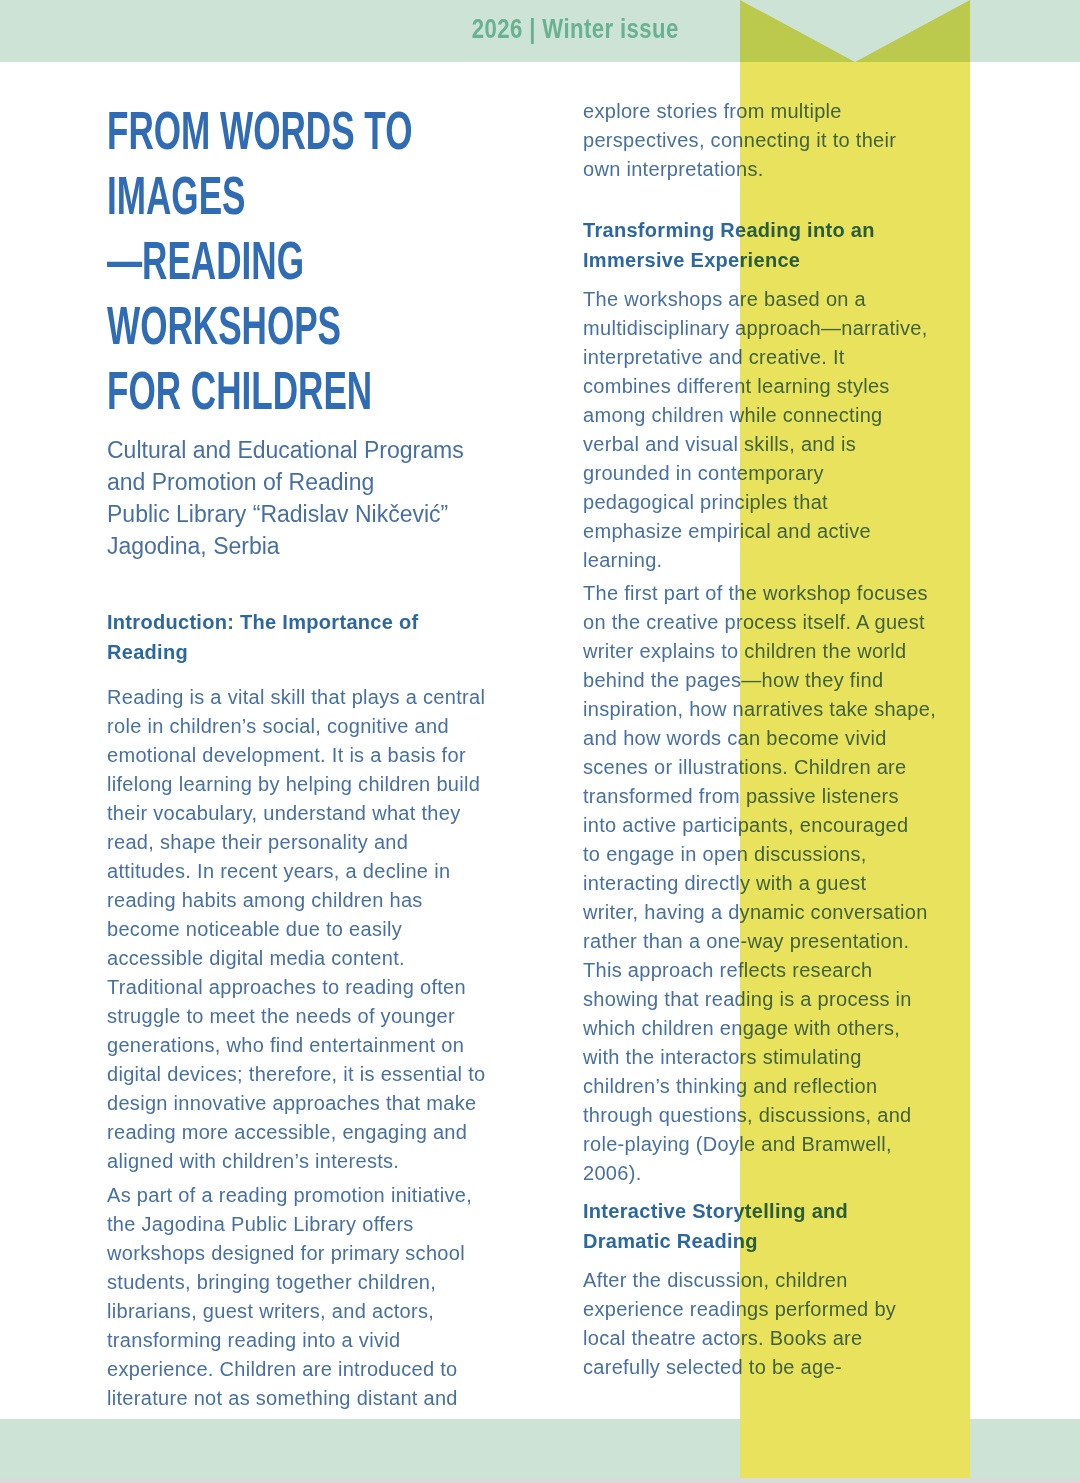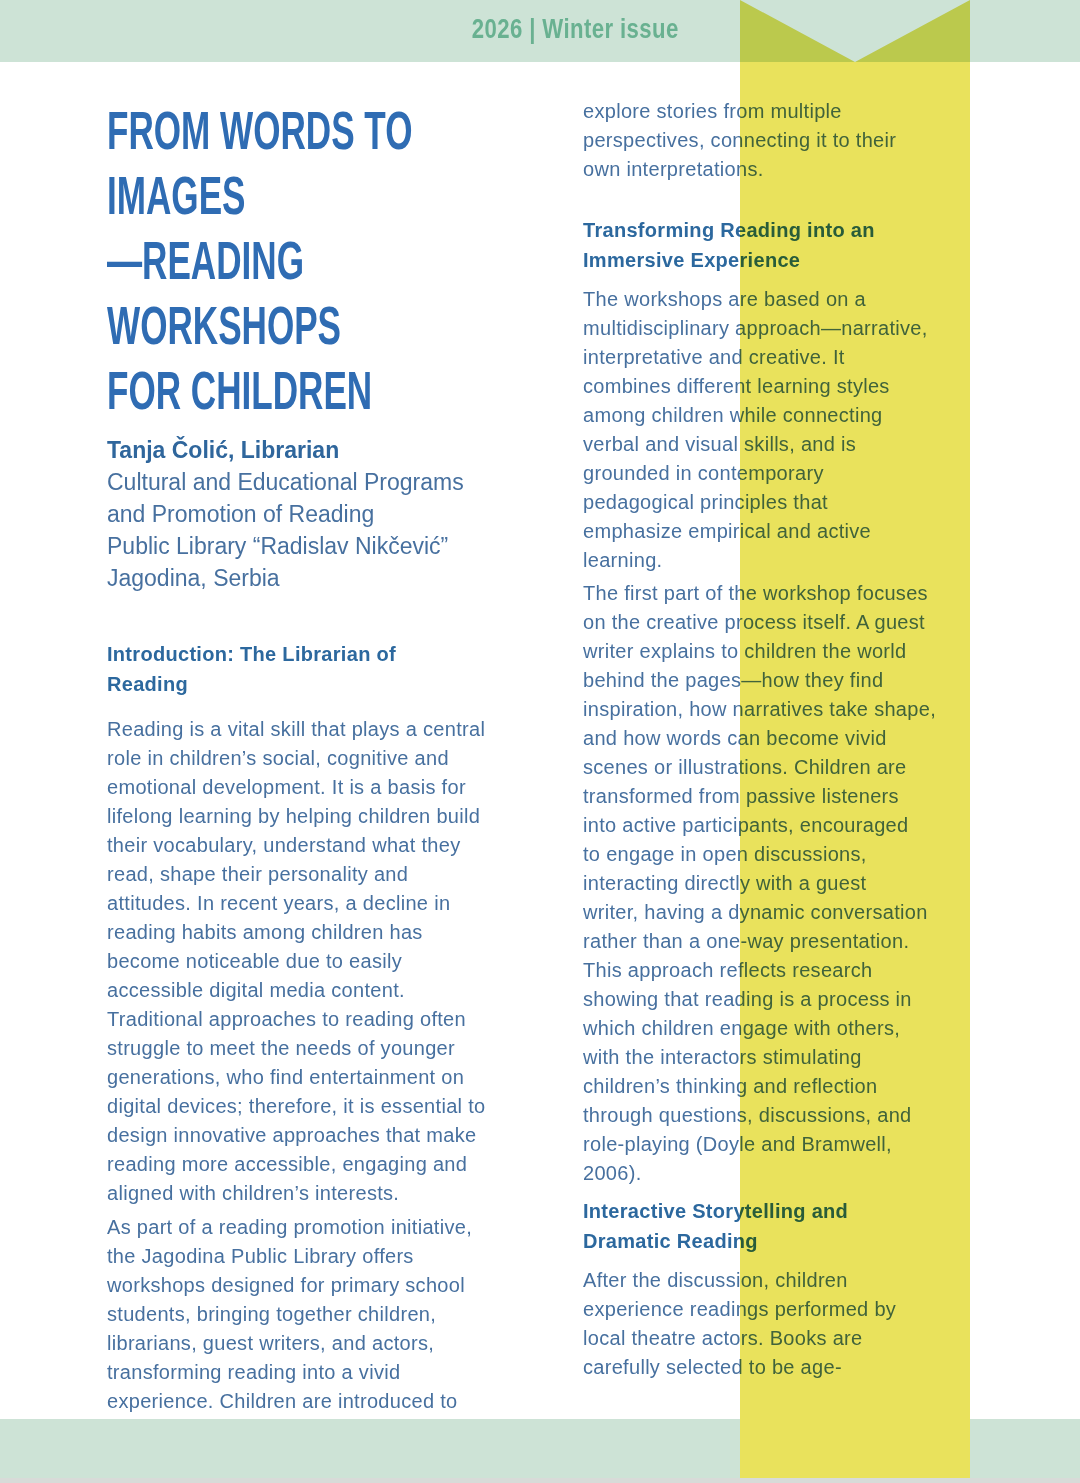--- a/index.html
+++ b/index.html
@@ -85,27 +85,26 @@
 
   <div class="header-bar">
     <span class="header-text">2026 | Winter issue</span>
   </div>
 
   <div class="col col-left">
     <h1 class="title">FROM WORDS TO IMAGES
 —READING WORKSHOPS
 FOR CHILDREN</h1>
     <div class="authors">
-      <p class="author-line">Tanja Čolić, Librarian</p>
       <p class="affiliation">Cultural and Educational Programs
 and Promotion of Reading
 Public Library “Radislav Nikčević”
 Jagodina, Serbia</p>
     </div>
-    <h2 class="section-heading mt-intro-heading">Introduction: The Librarian of
+    <h2 class="section-heading mt-intro-heading">Introduction: The Importance of
 Reading</h2>
     <p class="body-para mt-6">Reading is a vital skill that plays a central
 role in children’s social, cognitive and
 emotional development. It is a basis for
 lifelong learning by helping children build
 their vocabulary, understand what they
 read, shape their personality and
 attitudes. In recent years, a decline in
 reading habits among children has
 become noticeable due to easily

